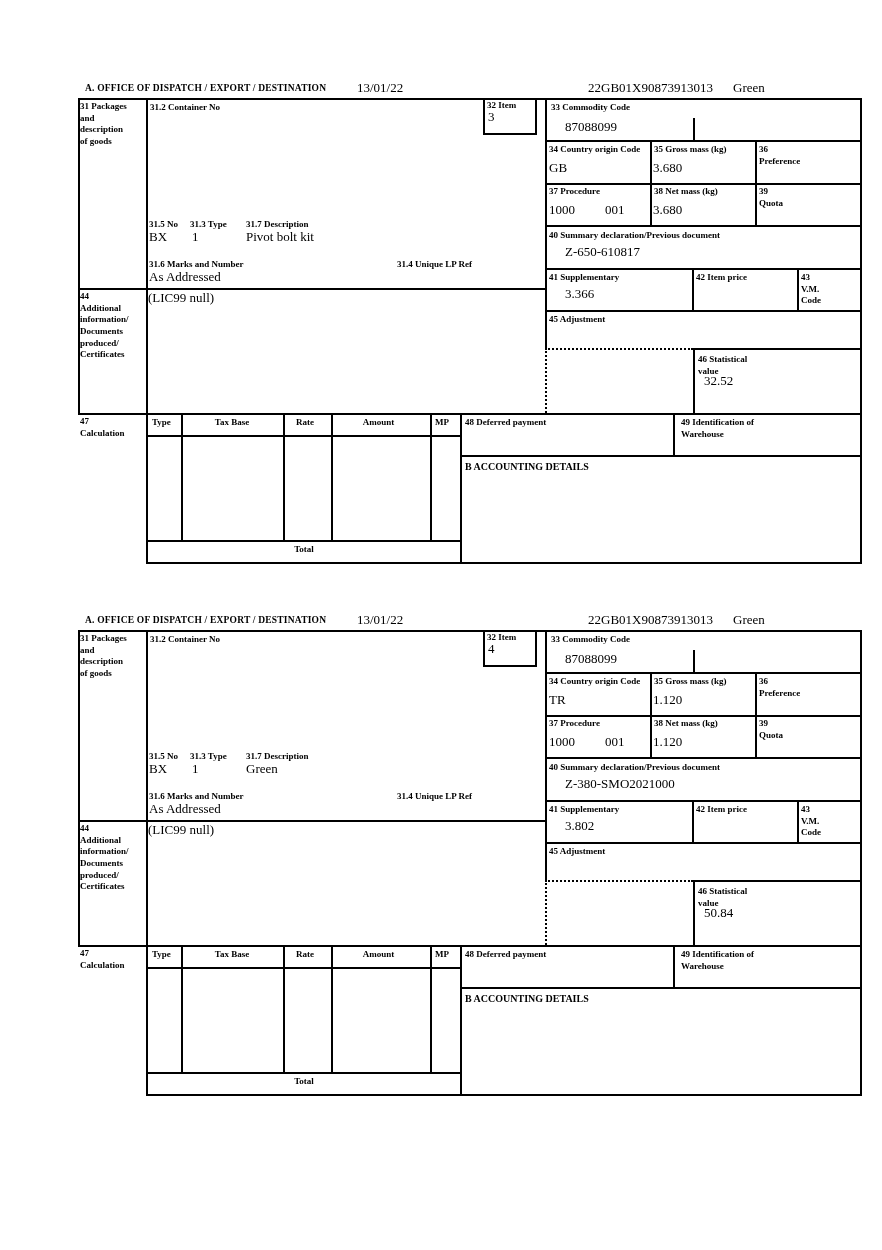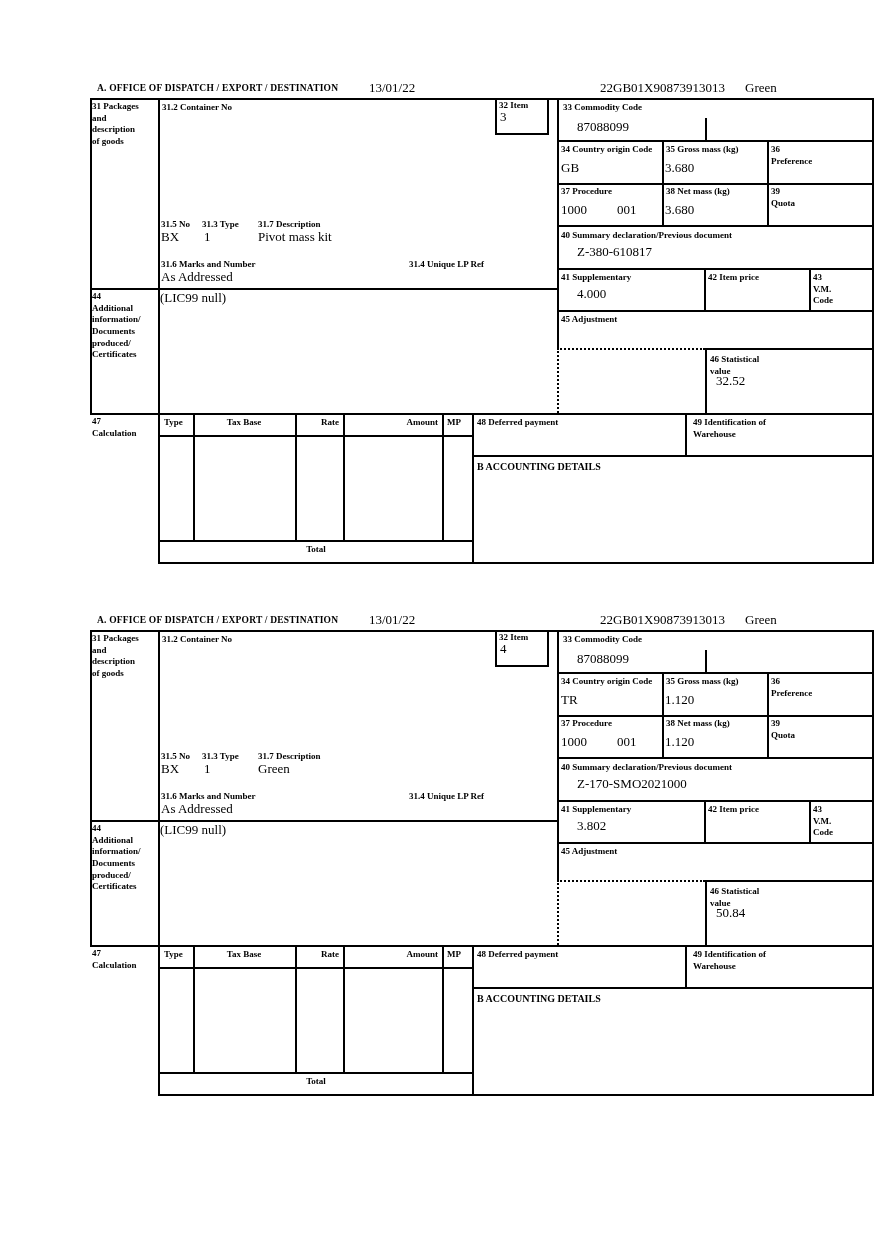--- a/index.html
+++ b/index.html
@@ -1,28 +1,28 @@
 <!DOCTYPE html>
 <html><head>
 <meta charset="utf-8">
 <style>
   html,body{margin:0;padding:0;background:#fff}
   body{width:882px;height:1250px;position:relative;font-family:"Liberation Serif",serif;color:#000;overflow:hidden}
-  .block{position:absolute;left:12px;width:763px;height:502px}
+  .block{position:absolute;left:0;width:763px;height:502px}
   .l{position:absolute;background:#000}
   .hl{height:2px}
   .vl{width:2px}
   .dh{position:absolute;height:0;border-top:2px dotted #000}
   .dv{position:absolute;width:0;border-left:2px dotted #000}
   .lb{position:absolute;font-weight:bold;font-size:9px;line-height:1.3;white-space:pre-line}
   .val{position:absolute;font-size:13px;white-space:pre}
   .hdr{position:absolute;font-size:13px}
   .hdrb{position:absolute;font-weight:bold;font-size:9.5px;letter-spacing:.2px}
   .ctr{text-align:center}
-  .rgt{text-align:right}
+  .rgt{text-align:center}
 </style>
 </head>
 <body>
 
 <div class="block" style="top:80px">
 
   <div class="hdrb" style="left:85px;top:3px">A.  OFFICE OF DISPATCH / EXPORT / DESTINATION</div>
   <div class="hdr" style="left:357px;top:0">13/01/22</div>
   <div class="hdr" style="left:588px;top:0">22GB01X90873913013</div>
   <div class="hdr" style="left:733px;top:0">Green</div>
@@ -105,26 +105,26 @@
   <div class="lb" style="left:465px;top:380px;font-size:10px">B ACCOUNTING DETAILS</div>
   <div class="lb ctr" style="left:146px;top:464px;width:316px">Total</div>
 
   <div class="val" style="left:488px;top:29px">3</div>
   <div class="val" style="left:565px;top:39px">87088099</div>
   <div class="val" style="left:549px;top:80px">GB</div>
   <div class="val" style="left:653px;top:80px">3.680</div>
   <div class="val" style="left:549px;top:122px">1000</div>
   <div class="val" style="left:605px;top:122px">001</div>
   <div class="val" style="left:653px;top:122px">3.680</div>
-  <div class="val" style="left:565px;top:164px">Z-380-610817</div>
-  <div class="val" style="left:565px;top:206px">4.000</div>
+  <div class="val" style="left:565px;top:164px">Z-650-610817</div>
+  <div class="val" style="left:565px;top:206px">3.366</div>
   <div class="val" style="left:704px;top:293px">32.52</div>
   <div class="val" style="left:149px;top:149px">BX</div>
   <div class="val" style="left:192px;top:149px">1</div>
-  <div class="val" style="left:246px;top:149px">Pivot mass kit</div>
+  <div class="val" style="left:246px;top:149px">Pivot bolt kit</div>
   <div class="val" style="left:149px;top:189px">As Addressed</div>
   <div class="val" style="left:148px;top:210px">(LIC99 null)</div>
 </div>
 
 <div class="block" style="top:612px">
 
   <div class="hdrb" style="left:85px;top:3px">A.  OFFICE OF DISPATCH / EXPORT / DESTINATION</div>
   <div class="hdr" style="left:357px;top:0">13/01/22</div>
   <div class="hdr" style="left:588px;top:0">22GB01X90873913013</div>
   <div class="hdr" style="left:733px;top:0">Green</div>
@@ -207,21 +207,21 @@
   <div class="lb" style="left:465px;top:380px;font-size:10px">B ACCOUNTING DETAILS</div>
   <div class="lb ctr" style="left:146px;top:464px;width:316px">Total</div>
 
   <div class="val" style="left:488px;top:29px">4</div>
   <div class="val" style="left:565px;top:39px">87088099</div>
   <div class="val" style="left:549px;top:80px">TR</div>
   <div class="val" style="left:653px;top:80px">1.120</div>
   <div class="val" style="left:549px;top:122px">1000</div>
   <div class="val" style="left:605px;top:122px">001</div>
   <div class="val" style="left:653px;top:122px">1.120</div>
-  <div class="val" style="left:565px;top:164px">Z-170-SMO2021000</div>
+  <div class="val" style="left:565px;top:164px">Z-380-SMO2021000</div>
   <div class="val" style="left:565px;top:206px">3.802</div>
   <div class="val" style="left:704px;top:293px">50.84</div>
   <div class="val" style="left:149px;top:149px">BX</div>
   <div class="val" style="left:192px;top:149px">1</div>
   <div class="val" style="left:246px;top:149px">Green</div>
   <div class="val" style="left:149px;top:189px">As Addressed</div>
   <div class="val" style="left:148px;top:210px">(LIC99 null)</div>
 </div>
 
 </body></html>

